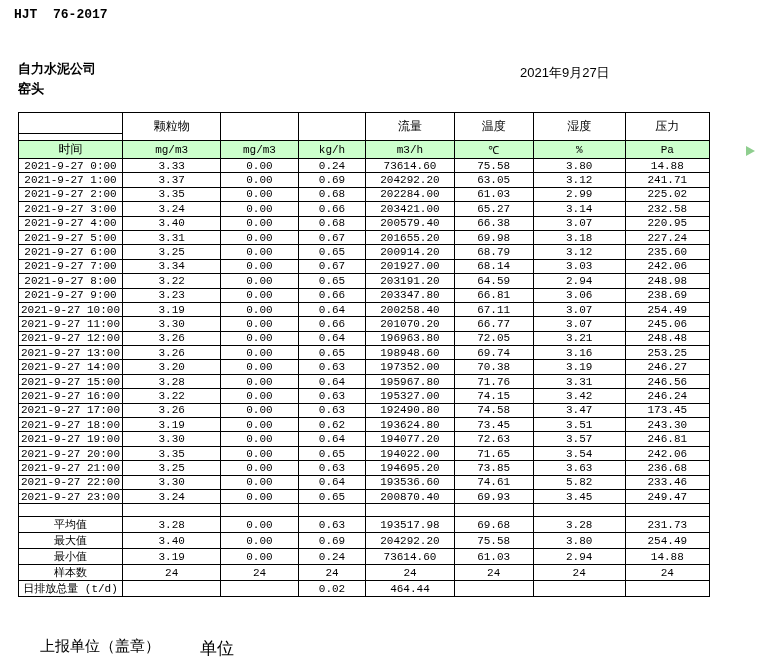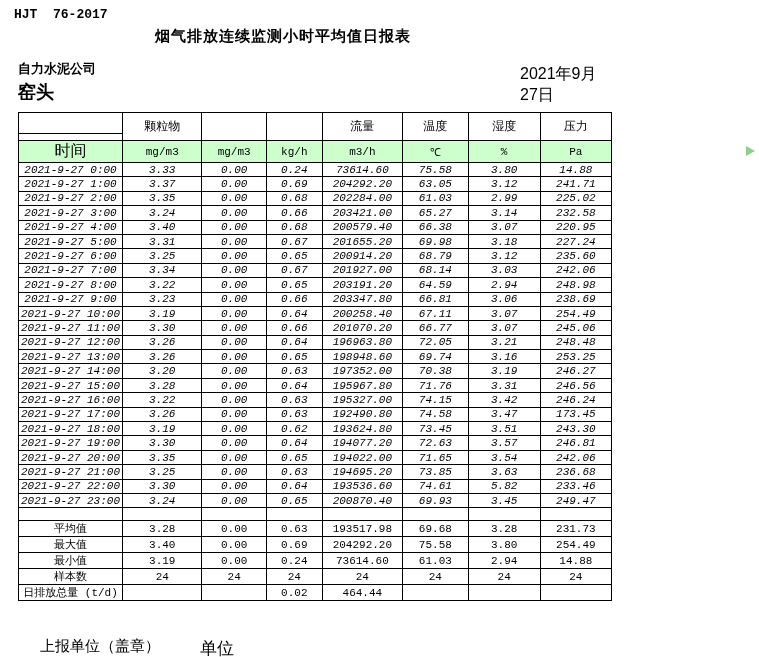--- a/index.html
+++ b/index.html
@@ -1,51 +1,51 @@
 <!DOCTYPE html>
 <html><head>
 <meta charset="utf-8">
 <style>
   html,body { margin:0; padding:0; background:#fff; }
   .page {
-    position:relative; width:612px; height:657px; background:#ffffff;
+    position:relative; width:710px; height:657px; background:#ffffff;
     font-family:"Liberation Sans", sans-serif; color:#000;
   }
   .std-no {
     position:absolute; left:14px; top:7px;
     font-family:"Liberation Mono","DejaVu Sans Mono",monospace;
     font-weight:bold; font-size:13px; white-space:pre;
   }
   .title {
     position:absolute; left:155px; top:27px;
     font-weight:bold; font-size:15px; letter-spacing:1px;
   }
   .company { position:absolute; left:18px; top:60px; font-weight:bold; font-size:13px;text-align:right; }
-  .station { position:absolute; left:18px; top:80px; font-weight:bold; font-size:18px; }
-  .date    { position:absolute; left:520px; top:64px; font-size:16px; }
+  .station { position:absolute; left:18px; top:80px; font-weight:bold; font-size:13px; }
+  .date    { position:absolute; left:520px; top:64px; font-size:13px; }
 
   table.report {
     position:absolute; left:18px; top:112px;
     border-collapse:collapse; table-layout:fixed;
   }
   table.report td {
     border:1px solid #000; padding:0 2px;
     font-family:"Liberation Mono","DejaVu Sans Mono",monospace;
     font-size:11px; text-align:center; white-space:nowrap; overflow:hidden;
     vertical-align:middle;
   }
   tr.group-row td, tr.group-row2 td {
     font-family:"Liberation Sans", sans-serif; font-size:12px;margin-left:44px;
   }
   tr.group-row  { height:21px; }
   tr.group-row2 { height:7px; }
   tr.unit-row   { height:15px; }
   tr.unit-row td { background:#ccffcc; font-size:11px; }
-  tr.unit-row td.time-label { font-family:Liberation Mono, monospace; font-size:16px; }
-  tr.data-row  { height:14.4px;font-style:italic; }
+  tr.unit-row td.time-label { font-family:Liberation Mono, monospace; font-size:12px; }
+  tr.data-row  { height:14.4px; }
   tr.empty-row { height:13px; }
   tr.sum-row   { height:14.4px; }
   td.time-cell { text-align:right; padding-right:3px; }
   td.flow-cell { font-size:12px; }
   td.sum-label {
     text-align:right; padding-right:2px;
     font-family:"Liberation Sans", sans-serif; font-size:12px;
   }
   .green-arrow {
     position:absolute; left:746px; top:146px;
@@ -56,21 +56,20 @@
   }
   .note  { position:absolute; left:18px;  top:618px; font-size:13px; }
   .ru    { position:absolute; left:18px;  top:637px; font-size:15px;margin-left:22px; }
   .unitl { position:absolute; left:200px; top:637px; font-size:17px; }
 </style>
 </head>
 <body>
 
 <div class="page">
   <div class="std-no">HJT  76-2017</div>
-  <div class="title">烟气排放连续监测小时平均值日报表</div>
   <div class="company">自力水泥公司</div>
   <div class="date">2021年9月27日</div>
   <div class="station">窑头</div>
 
   <table class="report" id="report-table">
     <colgroup>
       <col style="width:101px">
         <col style="width:105px">
         <col style="width:82px">
         <col style="width:72px">

